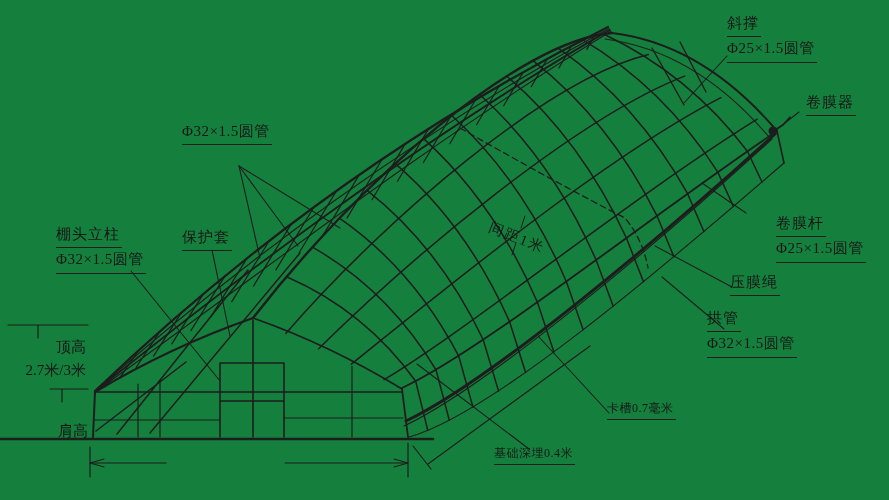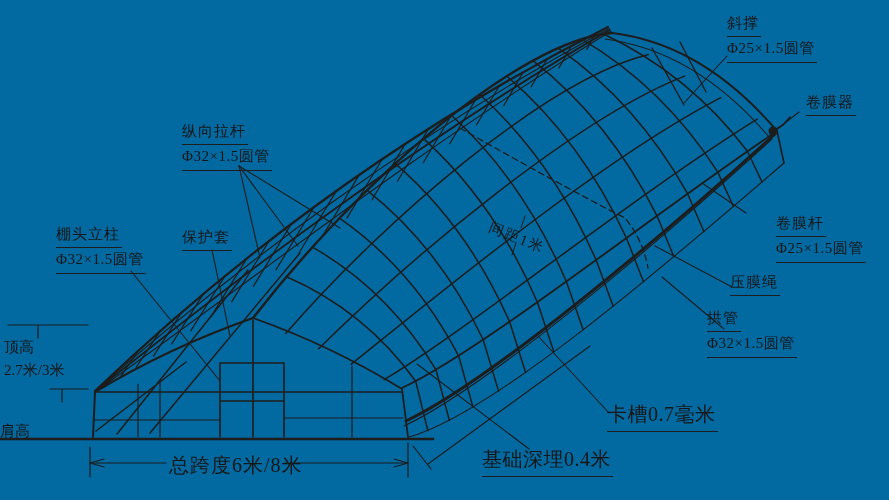--- a/index.html
+++ b/index.html
@@ -1,24 +1,24 @@
 <!DOCTYPE html>
 <html><head>
 <meta charset="utf-8">
 <style>
   html,body{margin:0;padding:0;background:#fff;}
-  #stage{position:relative;width:889px;height:500px;background:#0369a1;overflow:hidden;
+  #stage{position:relative;width:889px;height:500px;background:#15803d;overflow:hidden;
          font-family:"Liberation Serif","DejaVu Serif",serif;}
   #wire{position:absolute;left:0;top:0;}
   .lbl{position:absolute;color:#161616;font-size:15px;line-height:1.55;
        letter-spacing:1px;white-space:nowrap;}
   .lbl .ln{display:block;}
   .ul{border-bottom:1.5px solid #1d1d1d;display:inline-block;padding:0 2px 1px 0;}
-  .dimbox{text-align:left;letter-spacing:0;}
-  .big{font-size:20px;}
+  .dimbox{text-align:right;letter-spacing:0;}
+  .big{font-size:12px;}
   .rot{transform:rotate(22deg);transform-origin:left top;font-size:14.5px;letter-spacing:2px;}
 </style>
 </head>
 <body>
 
 <div id="stage">
 
   <svg id="wire" width="889" height="500" viewBox="0 0 889 500">
       <path d="M0,439 H433" fill="none" stroke="#1d1d1d" stroke-width="2.6" stroke-linecap="round" stroke-linejoin="round"></path>
       <path d="M8,325 H88 M38,325 V338 M50,389 H88 M62,389 V402" fill="none" stroke="#1d1d1d" stroke-width="1.2" stroke-linecap="round" stroke-linejoin="round"></path>
@@ -93,26 +93,25 @@
   <div class="lbl" style="left:707px;top:307px">
     <span class="ln"><span class="ul">拱管</span></span>
     <span class="ln" style="letter-spacing:.5px"><span class="ul">Φ32×1.5圆管</span></span>
   </div>
 
 
   <div class="lbl big" style="left:607px;top:399px;letter-spacing:.5px">
     <span class="ul">卡槽0.7毫米</span>
   </div>
 
-  <div class="lbl big" style="left:482px;top:444px;letter-spacing:.5px">
+  <div class="lbl big" style="left:494px;top:444px;letter-spacing:.5px">
     <span class="ul">基础深埋0.4米</span>
   </div>
 
   <div class="lbl" style="left:182px;top:120px">
-    <span class="ln"><span class="ul">纵向拉杆</span></span>
     <span class="ln" style="letter-spacing:.5px"><span class="ul">Φ32×1.5圆管</span></span>
   </div>
 
   <div class="lbl" style="left:56px;top:223px">
     <span class="ln"><span class="ul">棚头立柱</span></span>
     <span class="ln" style="letter-spacing:.5px"><span class="ul">Φ32×1.5圆管</span></span>
   </div>
 
   <div class="lbl" style="left:182px;top:226px">
     <span class="ul">保护套</span>
@@ -124,16 +123,13 @@
 
   <div class="lbl dimbox" style="left:4px;top:336px;width:82px">
     <span class="ln">顶高</span>
     <span class="ln">2.7米/3米</span>
   </div>
 
   <div class="lbl dimbox" style="left:0px;top:420px;width:88px">
     <span class="ln">肩高</span>
   </div>
 
-  <div class="lbl big" style="left:169px;top:450px;letter-spacing:1px">
-    <span>总跨度6米/8米</span>
-  </div>
 </div>
 
 </body></html>

